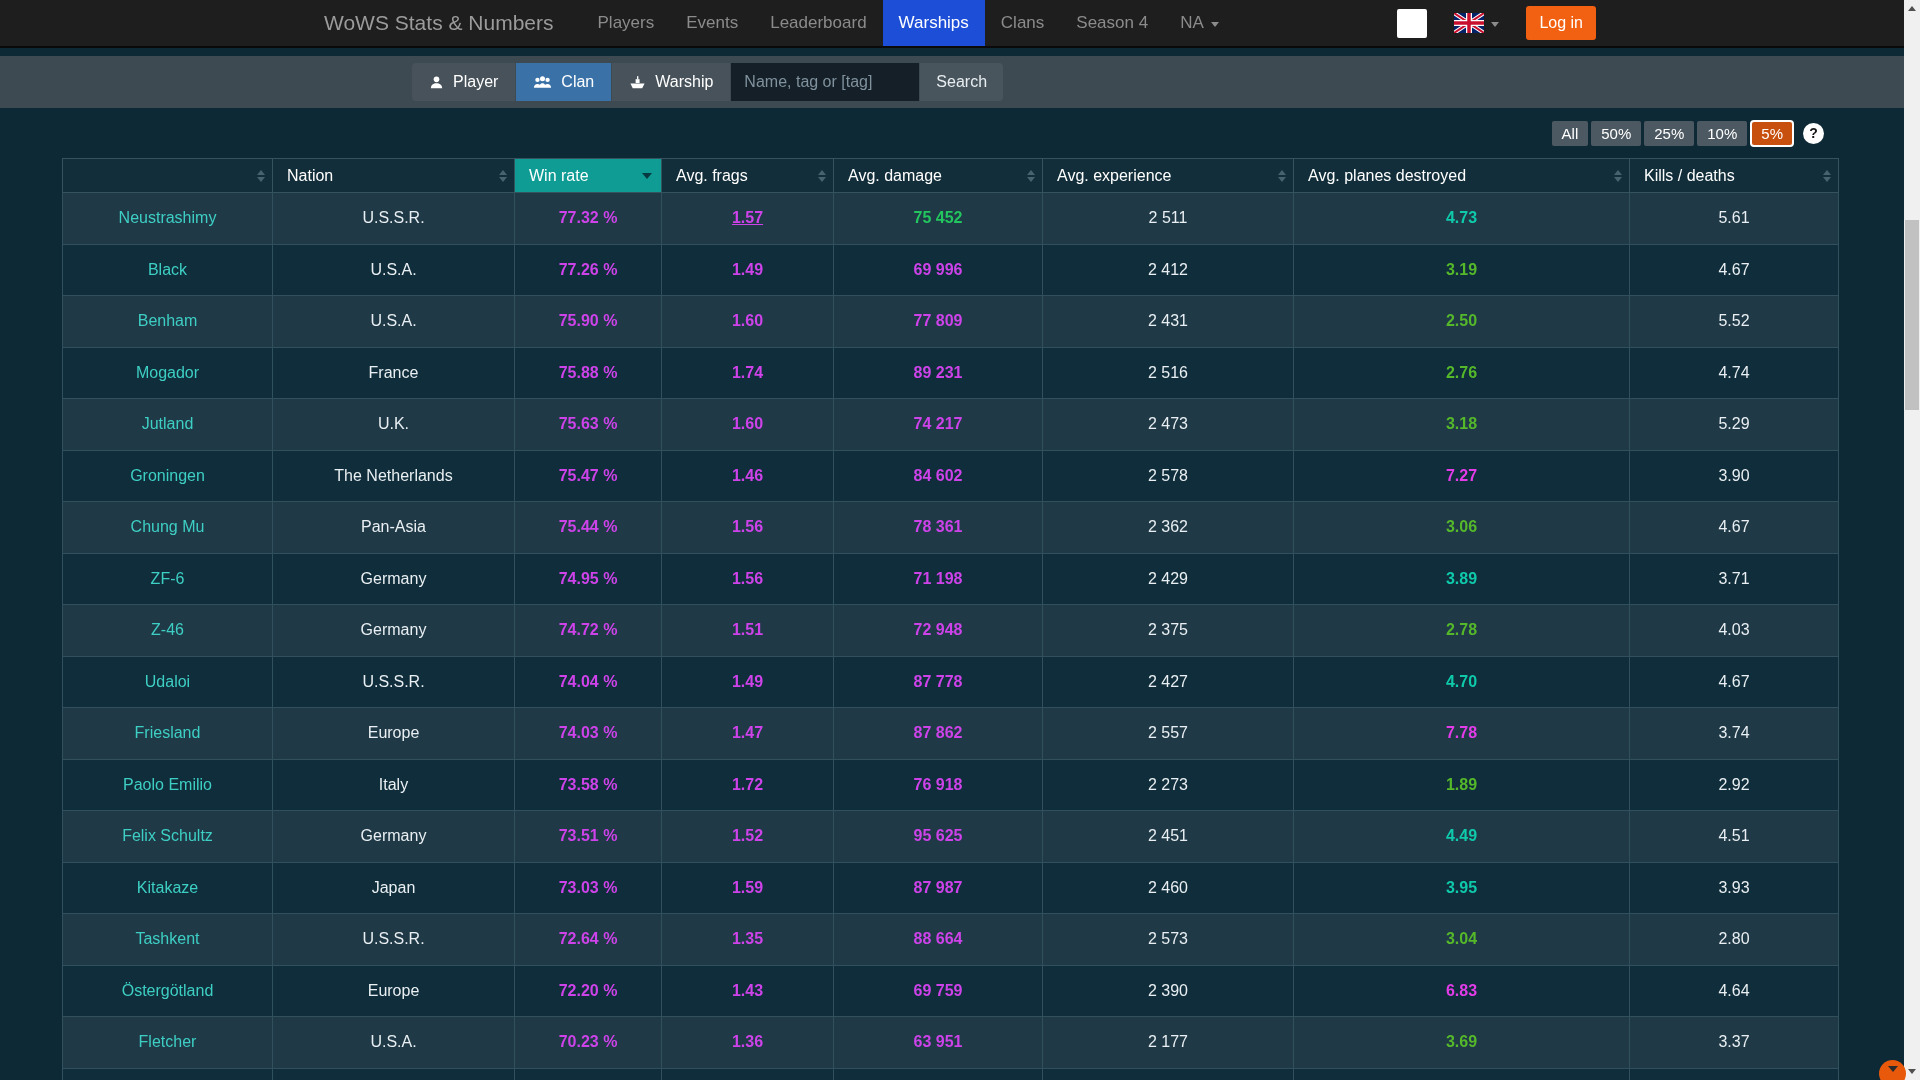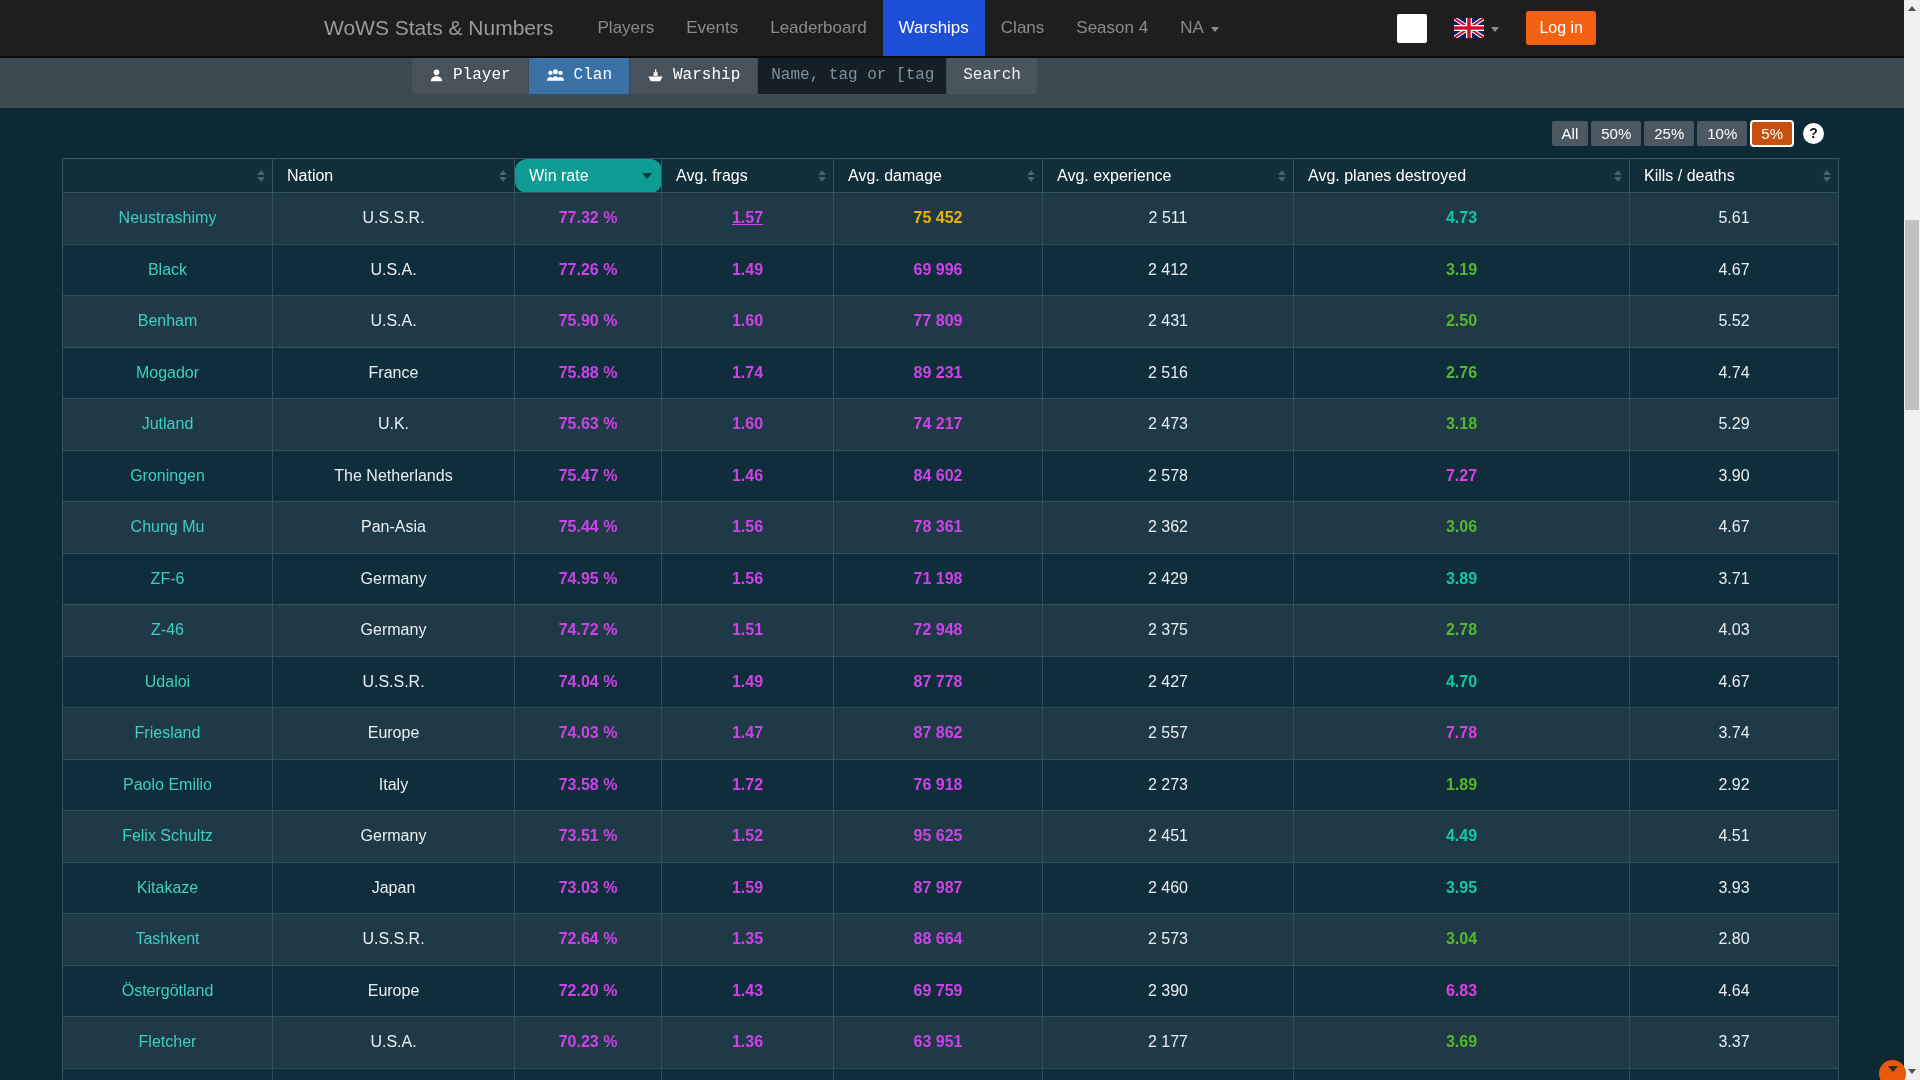--- a/index.html
+++ b/index.html
@@ -3,35 +3,35 @@
 <meta charset="utf-8">
 <style>
   * { box-sizing: border-box; }
   html,body { margin:0; padding:0; }
   body {
     width:1920px; height:1080px; overflow:hidden;
     background:#0d2935;
     font-family:"Liberation Sans", sans-serif;
   }
   
-  .navbar { height:56px; background:#1e1e1e; box-shadow:0 2px 0 #0a0a0a; position:relative; z-index:3; }
+  .navbar { height:46px; background:#1e1e1e; box-shadow:0 2px 0 #0a0a0a; position:relative; z-index:3; }
   .nav-inner { width:1272px; margin:0 auto; height:100%; display:flex; align-items:center; }
   .brand { color:#9b9b9b; font-size:21px; margin-right:28px; white-space:nowrap; cursor:pointer; }
   .nav-items { display:flex; height:100%; }
   .nav-item { color:#8b8b8b; font-size:17px; padding:0 16px; display:flex; align-items:center; cursor:pointer; white-space:nowrap; }
   .nav-item.active { background:#1d4ed8; color:#ffffff; }
   .tri-down { width:0; height:0; border:4px solid transparent; border-top:5px solid currentColor; border-bottom:none; display:inline-block; margin-left:7px; position:relative; top:1px; }
   .nav-right { margin-left:auto; display:flex; align-items:center; }
   .theme-box { width:30px; height:29px; background:#ffffff; border-radius:2px; cursor:pointer; }
   .flag-wrap { display:flex; align-items:center; margin-left:27px; cursor:pointer; color:#8b8b8b; }
   .flag-svg { width:30px; height:20px; display:block; }
   .login-btn { margin-left:27px; color:#fff; border:none; font-size:16px; padding:8px 13px; border-radius:3px; cursor:pointer; background:#f26012; font-family:inherit; }
   
   .searchband { height:52px; background:#3d4a52; position:relative; z-index:2; }
-  .search-inner { width:1272px; margin:0 auto; height:100%; display:flex; padding-left:88px;font-family:Liberation Mono, monospace; }
+  .search-inner { width:1272px; margin:10px auto; height:100%; display:flex; align-items:center; padding-left:88px; }
   .tab { height:38px; display:flex; align-items:center; gap:9px; padding:0 17px; background:#47525a; color:#fff; font-size:16px; cursor:pointer; margin-right:1px; }
   .tab:first-child { border-radius:4px 0 0 4px; }
   .tab.active { background:#3a72a8; }
   .tab svg { display:block; }
   .search-input { height:38px; width:188px; background:#151f27; border:none; outline:none; color:#cfdbe2; font-size:16px; padding:0 13px; margin-right:1px; font-family:inherit; }
   .search-input::placeholder { color:#7f929e; }
   .search-btn { height:38px; background:#49555d; color:#e8eef1; border:none; font-size:16px; padding:0 16px; border-radius:0 4px 4px 0; cursor:pointer; font-family:inherit; }
   
   .filters-row { height:50px; display:flex; justify-content:flex-end; align-items:center; padding-right:96px; }
   .filter-btn { background:#4d5962; color:#fff; font-size:15px; padding:4px 10px; margin-left:3px; border:none; border-radius:2px; cursor:pointer; font-family:inherit; }
@@ -161,21 +161,21 @@
   <thead>
     <tr>
       <th><span></span><span class="sort-arrows">
             <i class="up"></i>
             <i class="dn"></i>
           </span></th>
       <th><span>Nation</span><span class="sort-arrows">
             <i class="up"></i>
             <i class="dn"></i>
           </span></th>
-      <th class="sorted" style="background: rgb(15, 156, 148); border-radius: 12px;"><span>Win rate</span><span class="sort-single"></span></th>
+      <th class="sorted" style="background: rgb(15, 156, 148);"><span>Win rate</span><span class="sort-single"></span></th>
       <th><span>Avg. frags</span><span class="sort-arrows">
             <i class="up"></i>
             <i class="dn"></i>
           </span></th>
       <th><span>Avg. damage</span><span class="sort-arrows">
             <i class="up"></i>
             <i class="dn"></i>
           </span></th>
       <th><span>Avg. experience</span><span class="sort-arrows">
             <i class="up"></i>
@@ -190,21 +190,21 @@
             <i class="dn"></i>
           </span></th>
     </tr>
   </thead>
   <tbody>
       <tr>
         <td class="ship" style="color: rgb(62, 207, 196);">Neustrashimy</td>
         <td class="plain">U.S.S.R.</td>
         <td class="stat" style="color: rgb(205, 67, 233);">77.32 %</td>
         <td class="stat" style="color: rgb(205, 67, 233); text-decoration: underline;">1.57</td>
-        <td class="stat" style="color: #eab308;">75 452</td>
+        <td class="stat" style="color: #22c55e;">75 452</td>
         <td class="plain">2 511</td>
         <td class="stat" style="color: rgb(15, 201, 171);">4.73</td>
         <td class="plain">5.61</td>
       </tr>
       <tr>
         <td class="ship" style="color: rgb(62, 207, 196);">Black</td>
         <td class="plain">U.S.A.</td>
         <td class="stat" style="color: rgb(205, 67, 233);">77.26 %</td>
         <td class="stat" style="color: rgb(205, 67, 233);">1.49</td>
         <td class="stat" style="color: rgb(205, 67, 233);">69 996</td>

